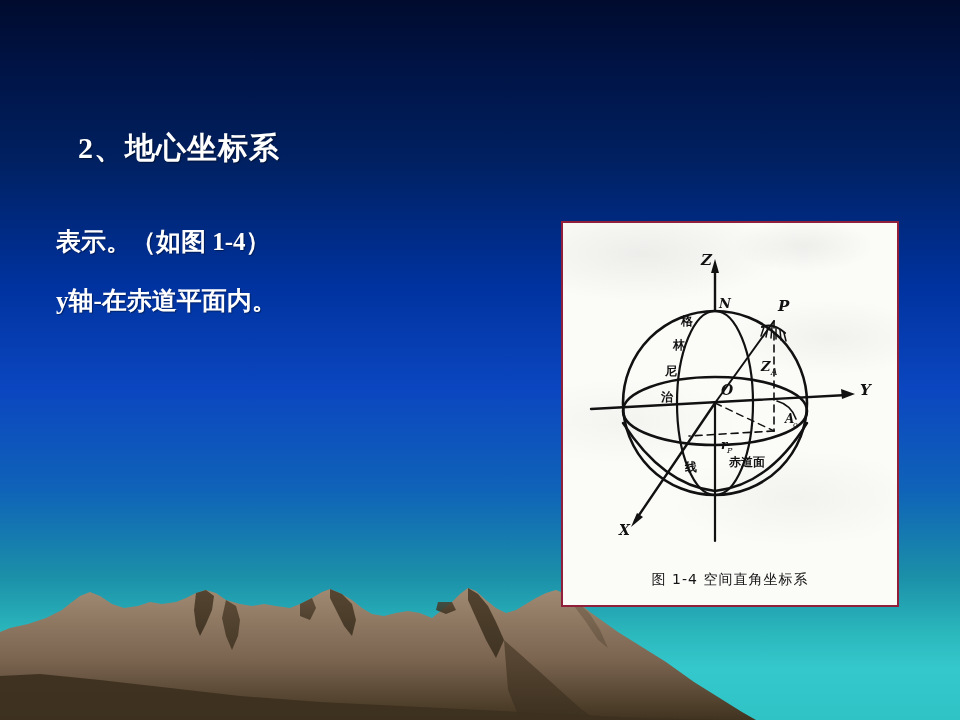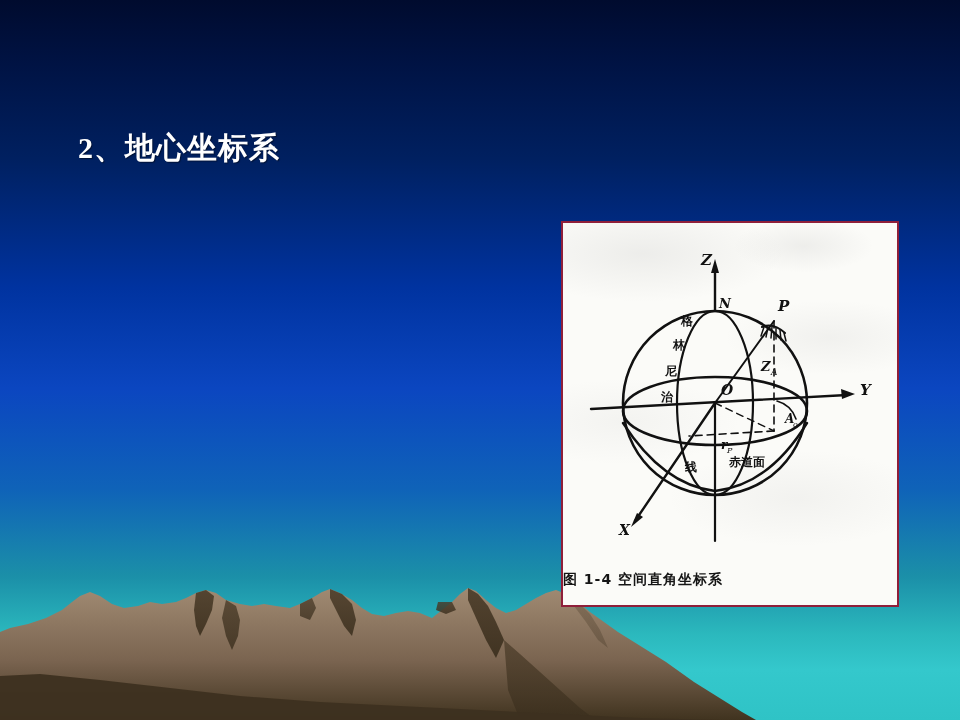--- a/index.html
+++ b/index.html
@@ -90,22 +90,23 @@
   .figure-svg {
     position: absolute;
     left: 0;
     top: 0;
   }
   .fig-caption {
     position: absolute;
     left: 0;
     right: 0;
     bottom: 16px;
+    text-align: center;
     font-size: 14px;
-    font-weight: bold;
+    font-weight: normal;
     color: #151515;
     font-family: "DejaVu Sans", sans-serif;
     letter-spacing: 1px;
   }
 </style>
 </head>
 <body>
 
 <div id="slide">
 
@@ -147,20 +148,22 @@
     <path d="M504,60 L520,74 L540,92 L560,110 L580,128 L596,140 L520,140 L508,110 Z" fill="url(#mtnDark)" opacity="0.72"></path>
     <path d="M566,14 L578,22 L590,34 L600,50 L608,68 L598,60 L586,42 L574,26 Z" fill="url(#mtnDark)" opacity="0.3"></path>
 
     <path d="M0,96 L40,94 L100,100 L170,108 L240,116 L320,122 L400,126
              L480,130 L560,134 L640,138 L720,140 L0,140 Z" fill="#3d3020" opacity="0.95"></path>
   </svg>
 
   <div class="title">2、地心坐标系</div>
 
   <div class="body-text">
+    <div class="body-line">表示。（如图 1-4）</div>
+    <div class="body-line">y轴-在赤道平面内。</div>
   </div>
 
   <div class="figure-frame">
     <div class="figure-inner"></div>
 
     <svg class="figure-svg" width="334" height="382" viewBox="0 0 334 382">
       <g stroke="#111" fill="none" stroke-linecap="round">
 
         <circle cx="152" cy="180" r="92" stroke-width="2.6"></circle>
 

